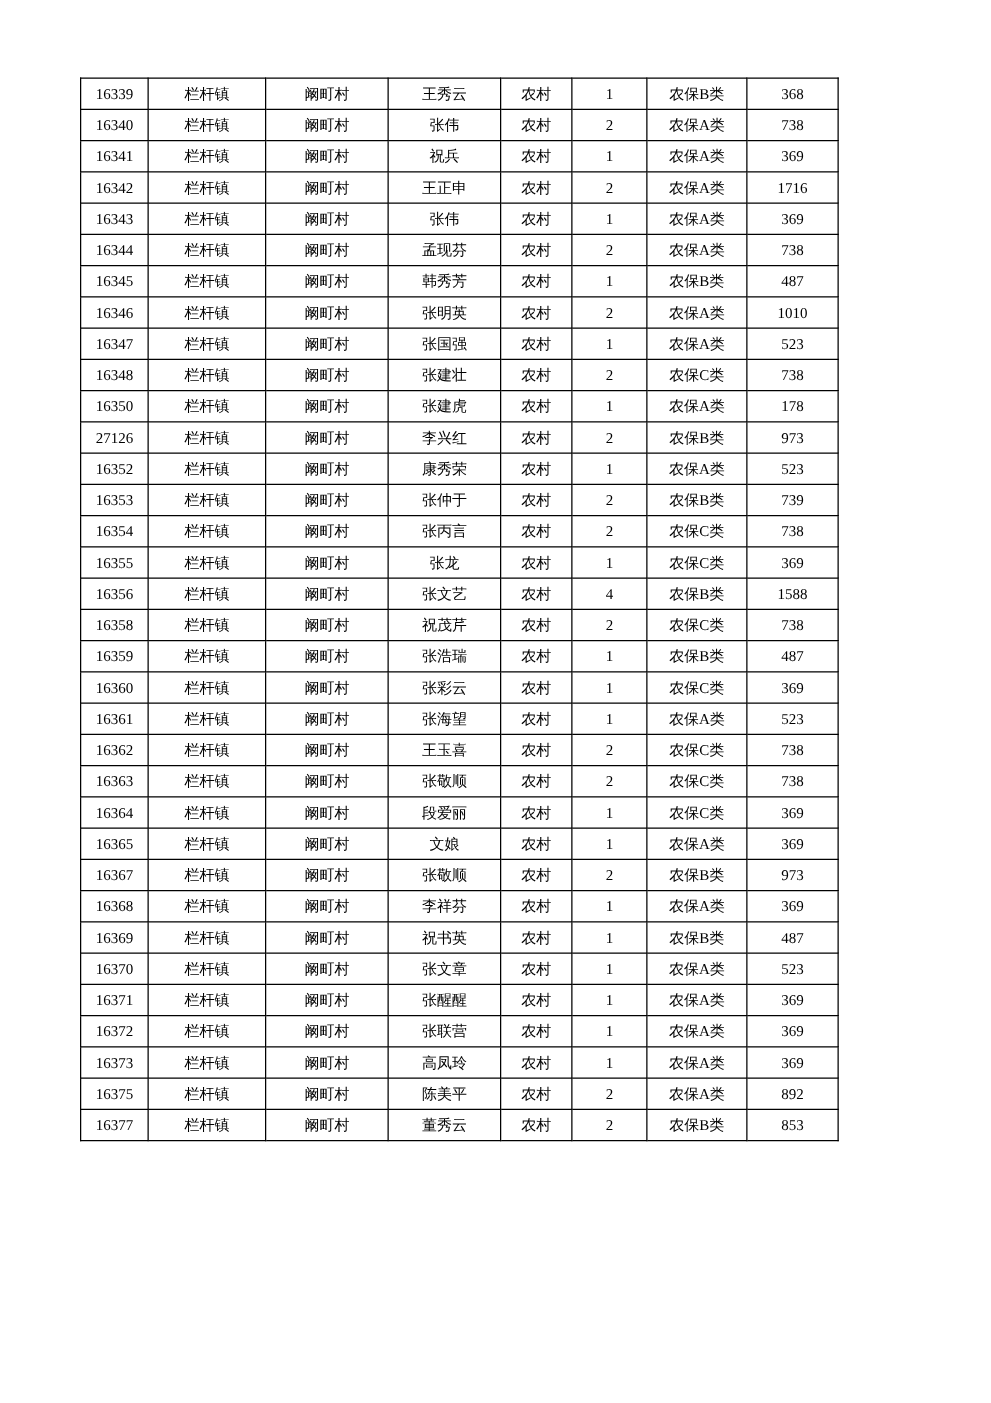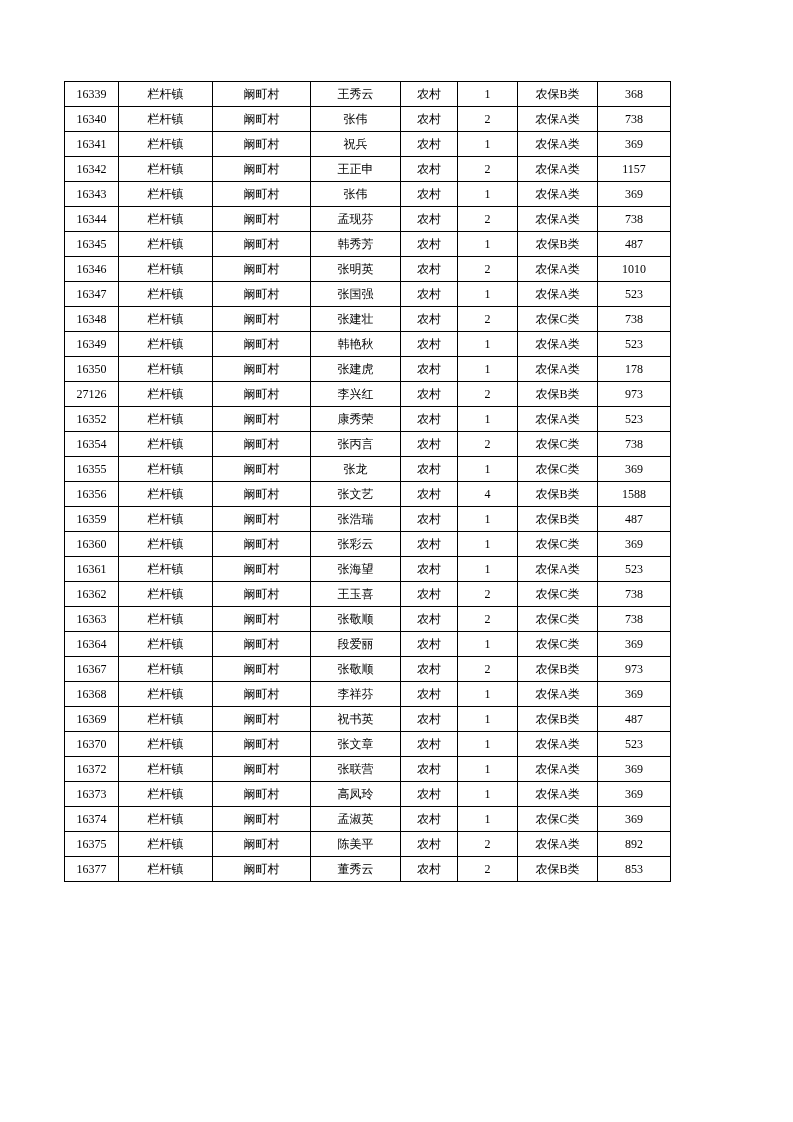--- a/index.html
+++ b/index.html
@@ -8,21 +8,21 @@
     width: 793px;
     height: 1122px;
     background: #ffffff;
     font-family: "Liberation Serif", "DejaVu Serif", serif;
     position: relative;
     overflow: hidden;
   }
   .sheet {
     position: absolute;
     left: 64px;
-    top: 81px;
+    top: 62px;
     font-family: Liberation Serif, serif;
   }
   table.grid {
     border-collapse: collapse;
     table-layout: fixed;
   }
   table.grid td {
     border: 1px solid #000000;
     height: 25px;
     font-size: 12px;
@@ -82,21 +82,21 @@
           <td>369</td>
         </tr>
         <tr>
           <td>16342</td>
           <td>栏杆镇</td>
           <td>阚町村</td>
           <td>王正申</td>
           <td>农村</td>
           <td>2</td>
           <td>农保A类</td>
-          <td>1157</td>
+          <td>1716</td>
         </tr>
         <tr>
           <td>16343</td>
           <td>栏杆镇</td>
           <td>阚町村</td>
           <td>张伟</td>
           <td>农村</td>
           <td>1</td>
           <td>农保A类</td>
           <td>369</td>
@@ -145,217 +145,237 @@
           <td>16348</td>
           <td>栏杆镇</td>
           <td>阚町村</td>
           <td>张建壮</td>
           <td>农村</td>
           <td>2</td>
           <td>农保C类</td>
           <td>738</td>
         </tr>
         <tr>
-          <td>16349</td>
-          <td>栏杆镇</td>
-          <td>阚町村</td>
-          <td>韩艳秋</td>
+          <td>16350</td>
+          <td>栏杆镇</td>
+          <td>阚町村</td>
+          <td>张建虎</td>
+          <td>农村</td>
+          <td>1</td>
+          <td>农保A类</td>
+          <td>178</td>
+        </tr>
+        <tr>
+          <td>27126</td>
+          <td>栏杆镇</td>
+          <td>阚町村</td>
+          <td>李兴红</td>
+          <td>农村</td>
+          <td>2</td>
+          <td>农保B类</td>
+          <td>973</td>
+        </tr>
+        <tr>
+          <td>16352</td>
+          <td>栏杆镇</td>
+          <td>阚町村</td>
+          <td>康秀荣</td>
           <td>农村</td>
           <td>1</td>
           <td>农保A类</td>
           <td>523</td>
         </tr>
         <tr>
-          <td>16350</td>
-          <td>栏杆镇</td>
-          <td>阚町村</td>
-          <td>张建虎</td>
-          <td>农村</td>
-          <td>1</td>
-          <td>农保A类</td>
-          <td>178</td>
-        </tr>
-        <tr>
-          <td>27126</td>
-          <td>栏杆镇</td>
-          <td>阚町村</td>
-          <td>李兴红</td>
+          <td>16353</td>
+          <td>栏杆镇</td>
+          <td>阚町村</td>
+          <td>张仲于</td>
+          <td>农村</td>
+          <td>2</td>
+          <td>农保B类</td>
+          <td>739</td>
+        </tr>
+        <tr>
+          <td>16354</td>
+          <td>栏杆镇</td>
+          <td>阚町村</td>
+          <td>张丙言</td>
+          <td>农村</td>
+          <td>2</td>
+          <td>农保C类</td>
+          <td>738</td>
+        </tr>
+        <tr>
+          <td>16355</td>
+          <td>栏杆镇</td>
+          <td>阚町村</td>
+          <td>张龙</td>
+          <td>农村</td>
+          <td>1</td>
+          <td>农保C类</td>
+          <td>369</td>
+        </tr>
+        <tr>
+          <td>16356</td>
+          <td>栏杆镇</td>
+          <td>阚町村</td>
+          <td>张文艺</td>
+          <td>农村</td>
+          <td>4</td>
+          <td>农保B类</td>
+          <td>1588</td>
+        </tr>
+        <tr>
+          <td>16358</td>
+          <td>栏杆镇</td>
+          <td>阚町村</td>
+          <td>祝茂芹</td>
+          <td>农村</td>
+          <td>2</td>
+          <td>农保C类</td>
+          <td>738</td>
+        </tr>
+        <tr>
+          <td>16359</td>
+          <td>栏杆镇</td>
+          <td>阚町村</td>
+          <td>张浩瑞</td>
+          <td>农村</td>
+          <td>1</td>
+          <td>农保B类</td>
+          <td>487</td>
+        </tr>
+        <tr>
+          <td>16360</td>
+          <td>栏杆镇</td>
+          <td>阚町村</td>
+          <td>张彩云</td>
+          <td>农村</td>
+          <td>1</td>
+          <td>农保C类</td>
+          <td>369</td>
+        </tr>
+        <tr>
+          <td>16361</td>
+          <td>栏杆镇</td>
+          <td>阚町村</td>
+          <td>张海望</td>
+          <td>农村</td>
+          <td>1</td>
+          <td>农保A类</td>
+          <td>523</td>
+        </tr>
+        <tr>
+          <td>16362</td>
+          <td>栏杆镇</td>
+          <td>阚町村</td>
+          <td>王玉喜</td>
+          <td>农村</td>
+          <td>2</td>
+          <td>农保C类</td>
+          <td>738</td>
+        </tr>
+        <tr>
+          <td>16363</td>
+          <td>栏杆镇</td>
+          <td>阚町村</td>
+          <td>张敬顺</td>
+          <td>农村</td>
+          <td>2</td>
+          <td>农保C类</td>
+          <td>738</td>
+        </tr>
+        <tr>
+          <td>16364</td>
+          <td>栏杆镇</td>
+          <td>阚町村</td>
+          <td>段爱丽</td>
+          <td>农村</td>
+          <td>1</td>
+          <td>农保C类</td>
+          <td>369</td>
+        </tr>
+        <tr>
+          <td>16365</td>
+          <td>栏杆镇</td>
+          <td>阚町村</td>
+          <td>文娘</td>
+          <td>农村</td>
+          <td>1</td>
+          <td>农保A类</td>
+          <td>369</td>
+        </tr>
+        <tr>
+          <td>16367</td>
+          <td>栏杆镇</td>
+          <td>阚町村</td>
+          <td>张敬顺</td>
           <td>农村</td>
           <td>2</td>
           <td>农保B类</td>
           <td>973</td>
         </tr>
         <tr>
-          <td>16352</td>
-          <td>栏杆镇</td>
-          <td>阚町村</td>
-          <td>康秀荣</td>
+          <td>16368</td>
+          <td>栏杆镇</td>
+          <td>阚町村</td>
+          <td>李祥芬</td>
+          <td>农村</td>
+          <td>1</td>
+          <td>农保A类</td>
+          <td>369</td>
+        </tr>
+        <tr>
+          <td>16369</td>
+          <td>栏杆镇</td>
+          <td>阚町村</td>
+          <td>祝书英</td>
+          <td>农村</td>
+          <td>1</td>
+          <td>农保B类</td>
+          <td>487</td>
+        </tr>
+        <tr>
+          <td>16370</td>
+          <td>栏杆镇</td>
+          <td>阚町村</td>
+          <td>张文章</td>
           <td>农村</td>
           <td>1</td>
           <td>农保A类</td>
           <td>523</td>
         </tr>
         <tr>
-          <td>16354</td>
-          <td>栏杆镇</td>
-          <td>阚町村</td>
-          <td>张丙言</td>
-          <td>农村</td>
-          <td>2</td>
-          <td>农保C类</td>
-          <td>738</td>
-        </tr>
-        <tr>
-          <td>16355</td>
-          <td>栏杆镇</td>
-          <td>阚町村</td>
-          <td>张龙</td>
-          <td>农村</td>
-          <td>1</td>
-          <td>农保C类</td>
-          <td>369</td>
-        </tr>
-        <tr>
-          <td>16356</td>
-          <td>栏杆镇</td>
-          <td>阚町村</td>
-          <td>张文艺</td>
-          <td>农村</td>
-          <td>4</td>
-          <td>农保B类</td>
-          <td>1588</td>
-        </tr>
-        <tr>
-          <td>16359</td>
-          <td>栏杆镇</td>
-          <td>阚町村</td>
-          <td>张浩瑞</td>
-          <td>农村</td>
-          <td>1</td>
-          <td>农保B类</td>
-          <td>487</td>
-        </tr>
-        <tr>
-          <td>16360</td>
-          <td>栏杆镇</td>
-          <td>阚町村</td>
-          <td>张彩云</td>
-          <td>农村</td>
-          <td>1</td>
-          <td>农保C类</td>
-          <td>369</td>
-        </tr>
-        <tr>
-          <td>16361</td>
-          <td>栏杆镇</td>
-          <td>阚町村</td>
-          <td>张海望</td>
-          <td>农村</td>
-          <td>1</td>
-          <td>农保A类</td>
-          <td>523</td>
-        </tr>
-        <tr>
-          <td>16362</td>
-          <td>栏杆镇</td>
-          <td>阚町村</td>
-          <td>王玉喜</td>
-          <td>农村</td>
-          <td>2</td>
-          <td>农保C类</td>
-          <td>738</td>
-        </tr>
-        <tr>
-          <td>16363</td>
-          <td>栏杆镇</td>
-          <td>阚町村</td>
-          <td>张敬顺</td>
-          <td>农村</td>
-          <td>2</td>
-          <td>农保C类</td>
-          <td>738</td>
-        </tr>
-        <tr>
-          <td>16364</td>
-          <td>栏杆镇</td>
-          <td>阚町村</td>
-          <td>段爱丽</td>
-          <td>农村</td>
-          <td>1</td>
-          <td>农保C类</td>
-          <td>369</td>
-        </tr>
-        <tr>
-          <td>16367</td>
-          <td>栏杆镇</td>
-          <td>阚町村</td>
-          <td>张敬顺</td>
-          <td>农村</td>
-          <td>2</td>
-          <td>农保B类</td>
-          <td>973</td>
-        </tr>
-        <tr>
-          <td>16368</td>
-          <td>栏杆镇</td>
-          <td>阚町村</td>
-          <td>李祥芬</td>
-          <td>农村</td>
-          <td>1</td>
-          <td>农保A类</td>
-          <td>369</td>
-        </tr>
-        <tr>
-          <td>16369</td>
-          <td>栏杆镇</td>
-          <td>阚町村</td>
-          <td>祝书英</td>
-          <td>农村</td>
-          <td>1</td>
-          <td>农保B类</td>
-          <td>487</td>
-        </tr>
-        <tr>
-          <td>16370</td>
-          <td>栏杆镇</td>
-          <td>阚町村</td>
-          <td>张文章</td>
-          <td>农村</td>
-          <td>1</td>
-          <td>农保A类</td>
-          <td>523</td>
+          <td>16371</td>
+          <td>栏杆镇</td>
+          <td>阚町村</td>
+          <td>张醒醒</td>
+          <td>农村</td>
+          <td>1</td>
+          <td>农保A类</td>
+          <td>369</td>
         </tr>
         <tr>
           <td>16372</td>
           <td>栏杆镇</td>
           <td>阚町村</td>
           <td>张联营</td>
           <td>农村</td>
           <td>1</td>
           <td>农保A类</td>
           <td>369</td>
         </tr>
         <tr>
           <td>16373</td>
           <td>栏杆镇</td>
           <td>阚町村</td>
           <td>高凤玲</td>
           <td>农村</td>
           <td>1</td>
           <td>农保A类</td>
-          <td>369</td>
-        </tr>
-        <tr>
-          <td>16374</td>
-          <td>栏杆镇</td>
-          <td>阚町村</td>
-          <td>孟淑英</td>
-          <td>农村</td>
-          <td>1</td>
-          <td>农保C类</td>
           <td>369</td>
         </tr>
         <tr>
           <td>16375</td>
           <td>栏杆镇</td>
           <td>阚町村</td>
           <td>陈美平</td>
           <td>农村</td>
           <td>2</td>
           <td>农保A类</td>

